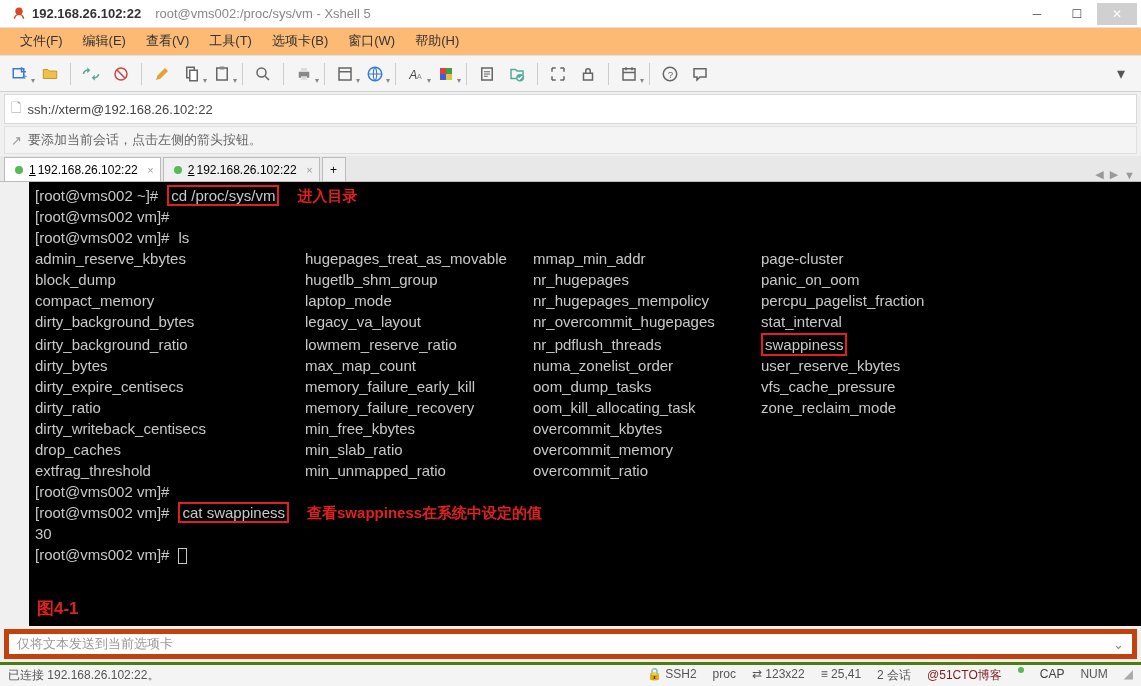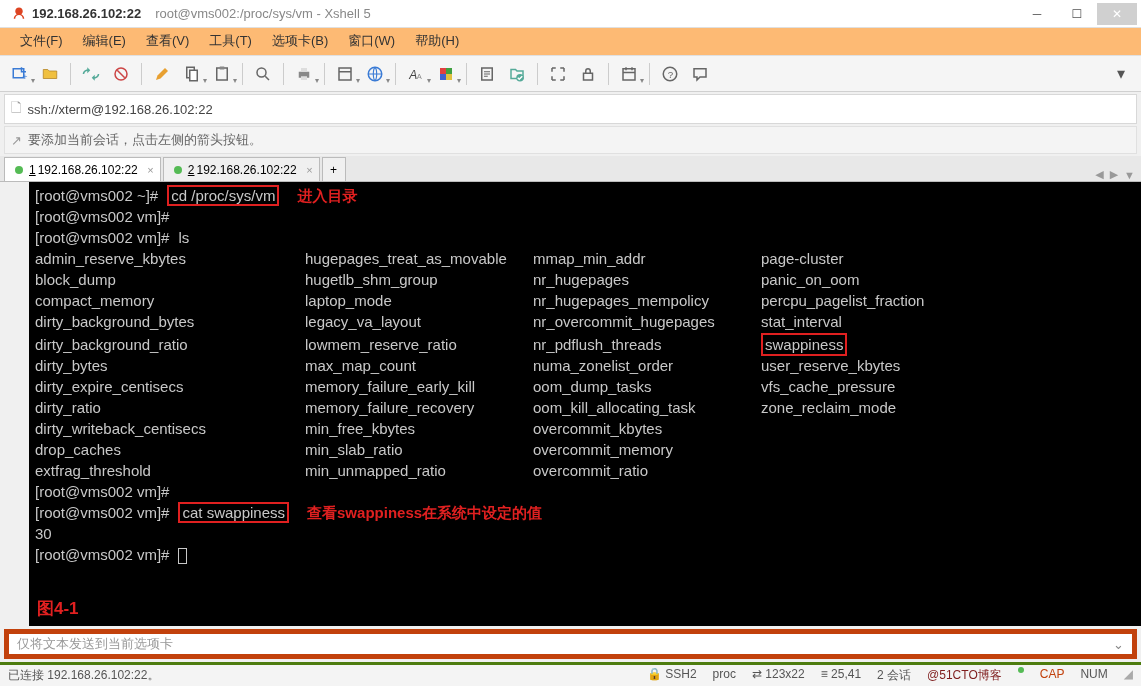--- a/index.html
+++ b/index.html
@@ -278,17 +278,17 @@
 <div class="statusbar">
   <span>已连接 192.168.26.102:22。</span>
   <div class="right">
     <span><span>🔒</span> <span>SSH2</span></span>
     <span>proc</span>
     <span>⇄ <span>123x22</span></span>
     <span>≡ <span>25,41</span></span>
     <span>2 会话</span>
     <span class="watermark">@51CTO博客</span>
     <span style="width:6px;height:6px;border-radius:50%;background:#5b5;display:inline-block"></span>
-    <span style="color:#c2410c">CAP</span>
+    <span style="color:#404040">CAP</span>
     <span>NUM</span>
     <span style="color:#aaa">◢</span>
   </div>
 </div>
 
 </body></html>

